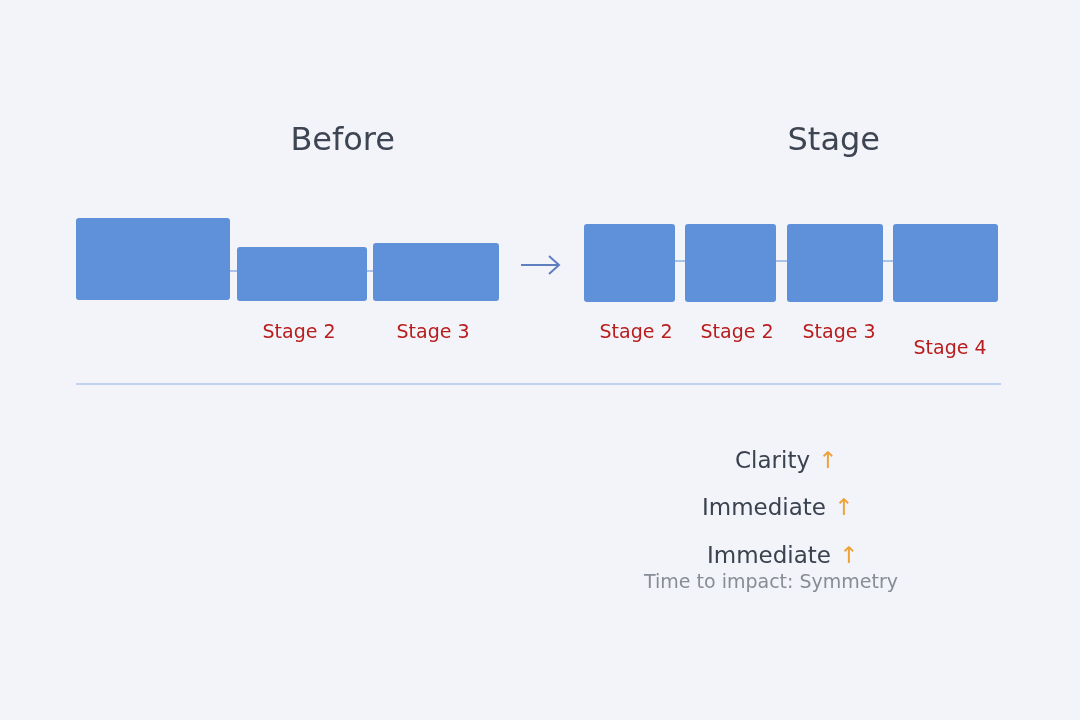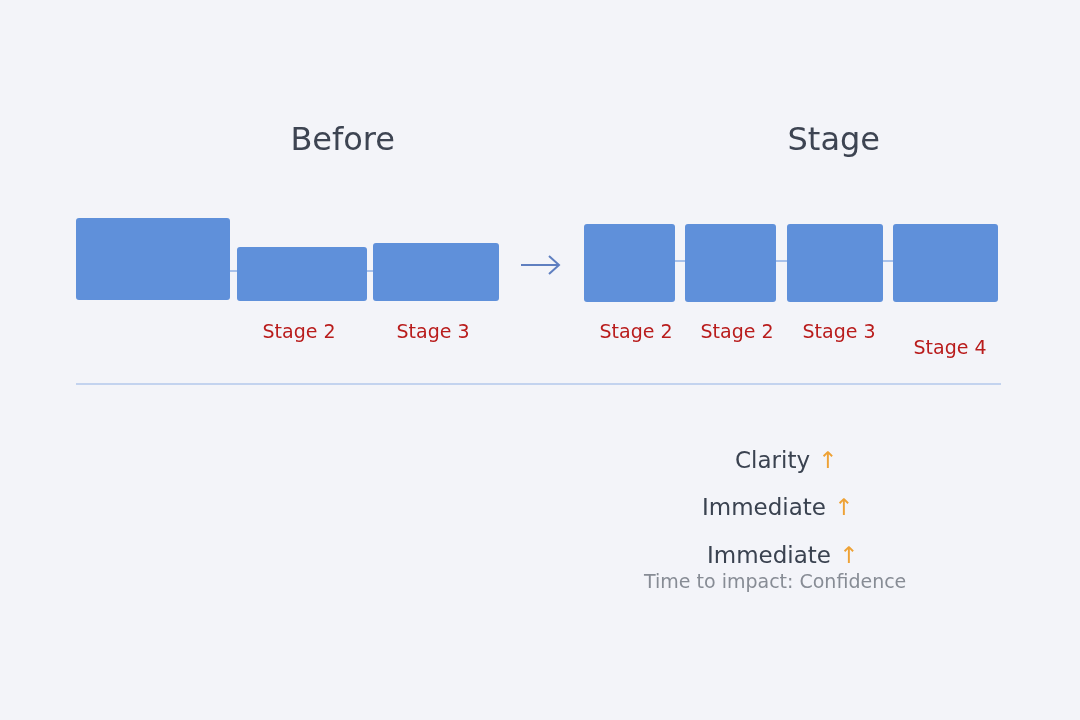--- a/index.html
+++ b/index.html
@@ -60,13 +60,13 @@
 <div class="metric" style="left:735px; top:411px;">
   <span>Clarity</span><span class="up">↑</span>
 </div>
 <div class="metric" style="left:702px; top:458px;">
   <span>Immediate</span><span class="up">↑</span>
 </div>
 <div class="metric" style="left:707px; top:506px;">
   <span>Immediate</span><span class="up">↑</span>
 </div>
 
-<div class="footer" style="left:644px; top:570px;">Time to impact: Confidence</div>
+<div class="footer" style="left:644px; top:570px;">Time to impact: Symmetry</div>
 
 </body></html>

